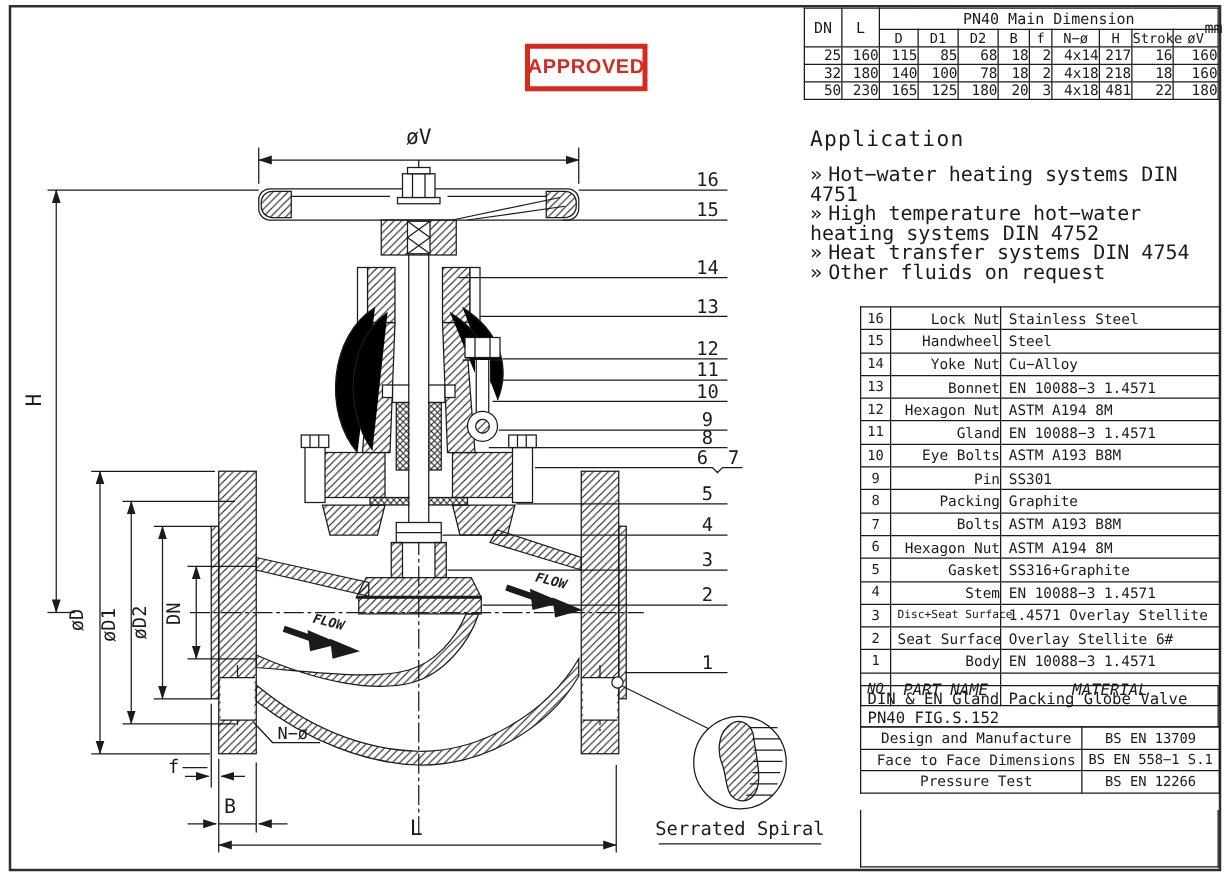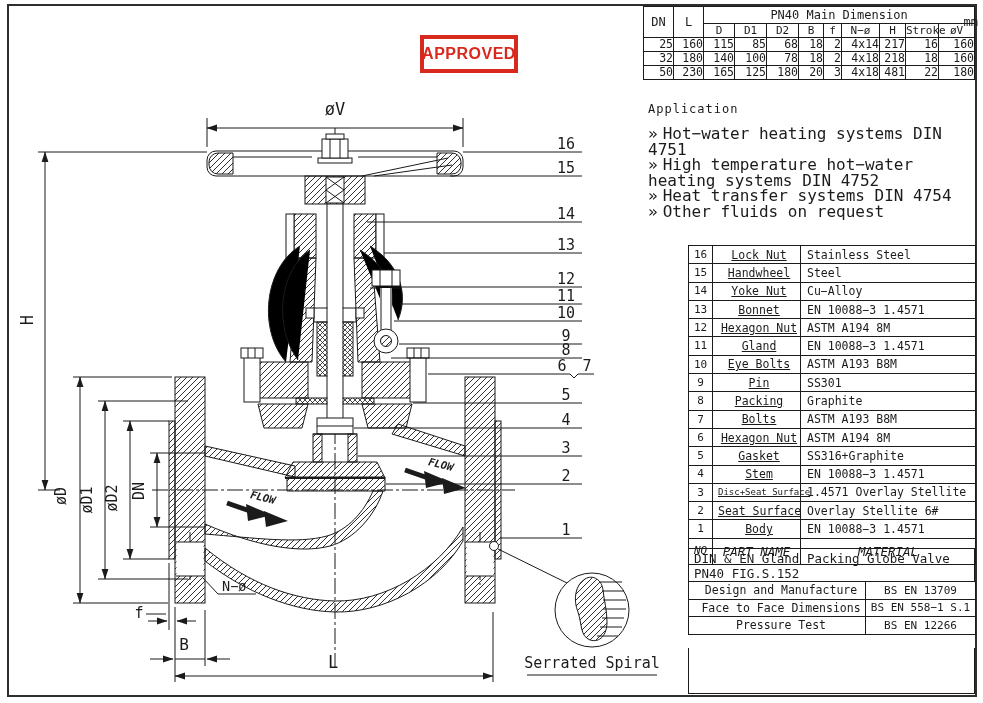--- a/index.html
+++ b/index.html
@@ -11,28 +11,28 @@
   td,th{border:1px solid #1b1b1b;padding:0;font-weight:normal;white-space:nowrap;overflow:visible;
         text-align:center;font-size:11.5px;line-height:1.05;}
   
   #dimtbl{position:absolute;left:643px;top:6px;width:331px;background:#fff;}
   #dimtbl .ttl{position:relative;font-size:12px;height:16px;}
   #dimtbl .ttl .unit{position:absolute;right:-4px;bottom:-6px;font-size:12px;background:transparent;}
   #dimtbl .sub td{font-size:11px;height:13px;}
   #dimtbl .dr td{height:13px;font-size:11.5px;text-align:right;}
   
   #app{position:absolute;left:648px;top:102px;width:330px;}
-  #app .hd{font-size:12px;letter-spacing:1px;margin-bottom:10px;}
+  #app .hd{font-size:17px;letter-spacing:1px;margin-bottom:10px;}
   #app .it{font-size:16px;line-height:15.5px;}
   #app .b{margin-right:5px;}
   
   #parts{position:absolute;left:688px;top:245px;width:287px;background:#fff;}
   #parts td{height:17.3px;}
   #parts td.no{font-size:11px;}
-  #parts td.nm{text-align:center;padding-left:5px;text-decoration:underline;}
+  #parts td.nm{text-align:right;padding-left:5px;}
   #parts td.mt{text-align:left;padding-left:6px;}
   #parts td.sm{font-size:9px;}
   #parts tr.ftr td{height:25px;font-size:12.5px;font-style:italic;}
   
   #tblock{position:absolute;left:688px;top:548px;width:287px;}
   #tblock .tt{box-sizing:border-box;border:1px solid #1b1b1b;height:34px;padding:2px 5px;
               font-size:12.5px;line-height:1.22;text-align:left;}
   #stds{width:287px;margin-top:-1px;}
   #stds td{height:16.6px;}
   #stds td.lb{text-align:center;padding-left:8px;}

